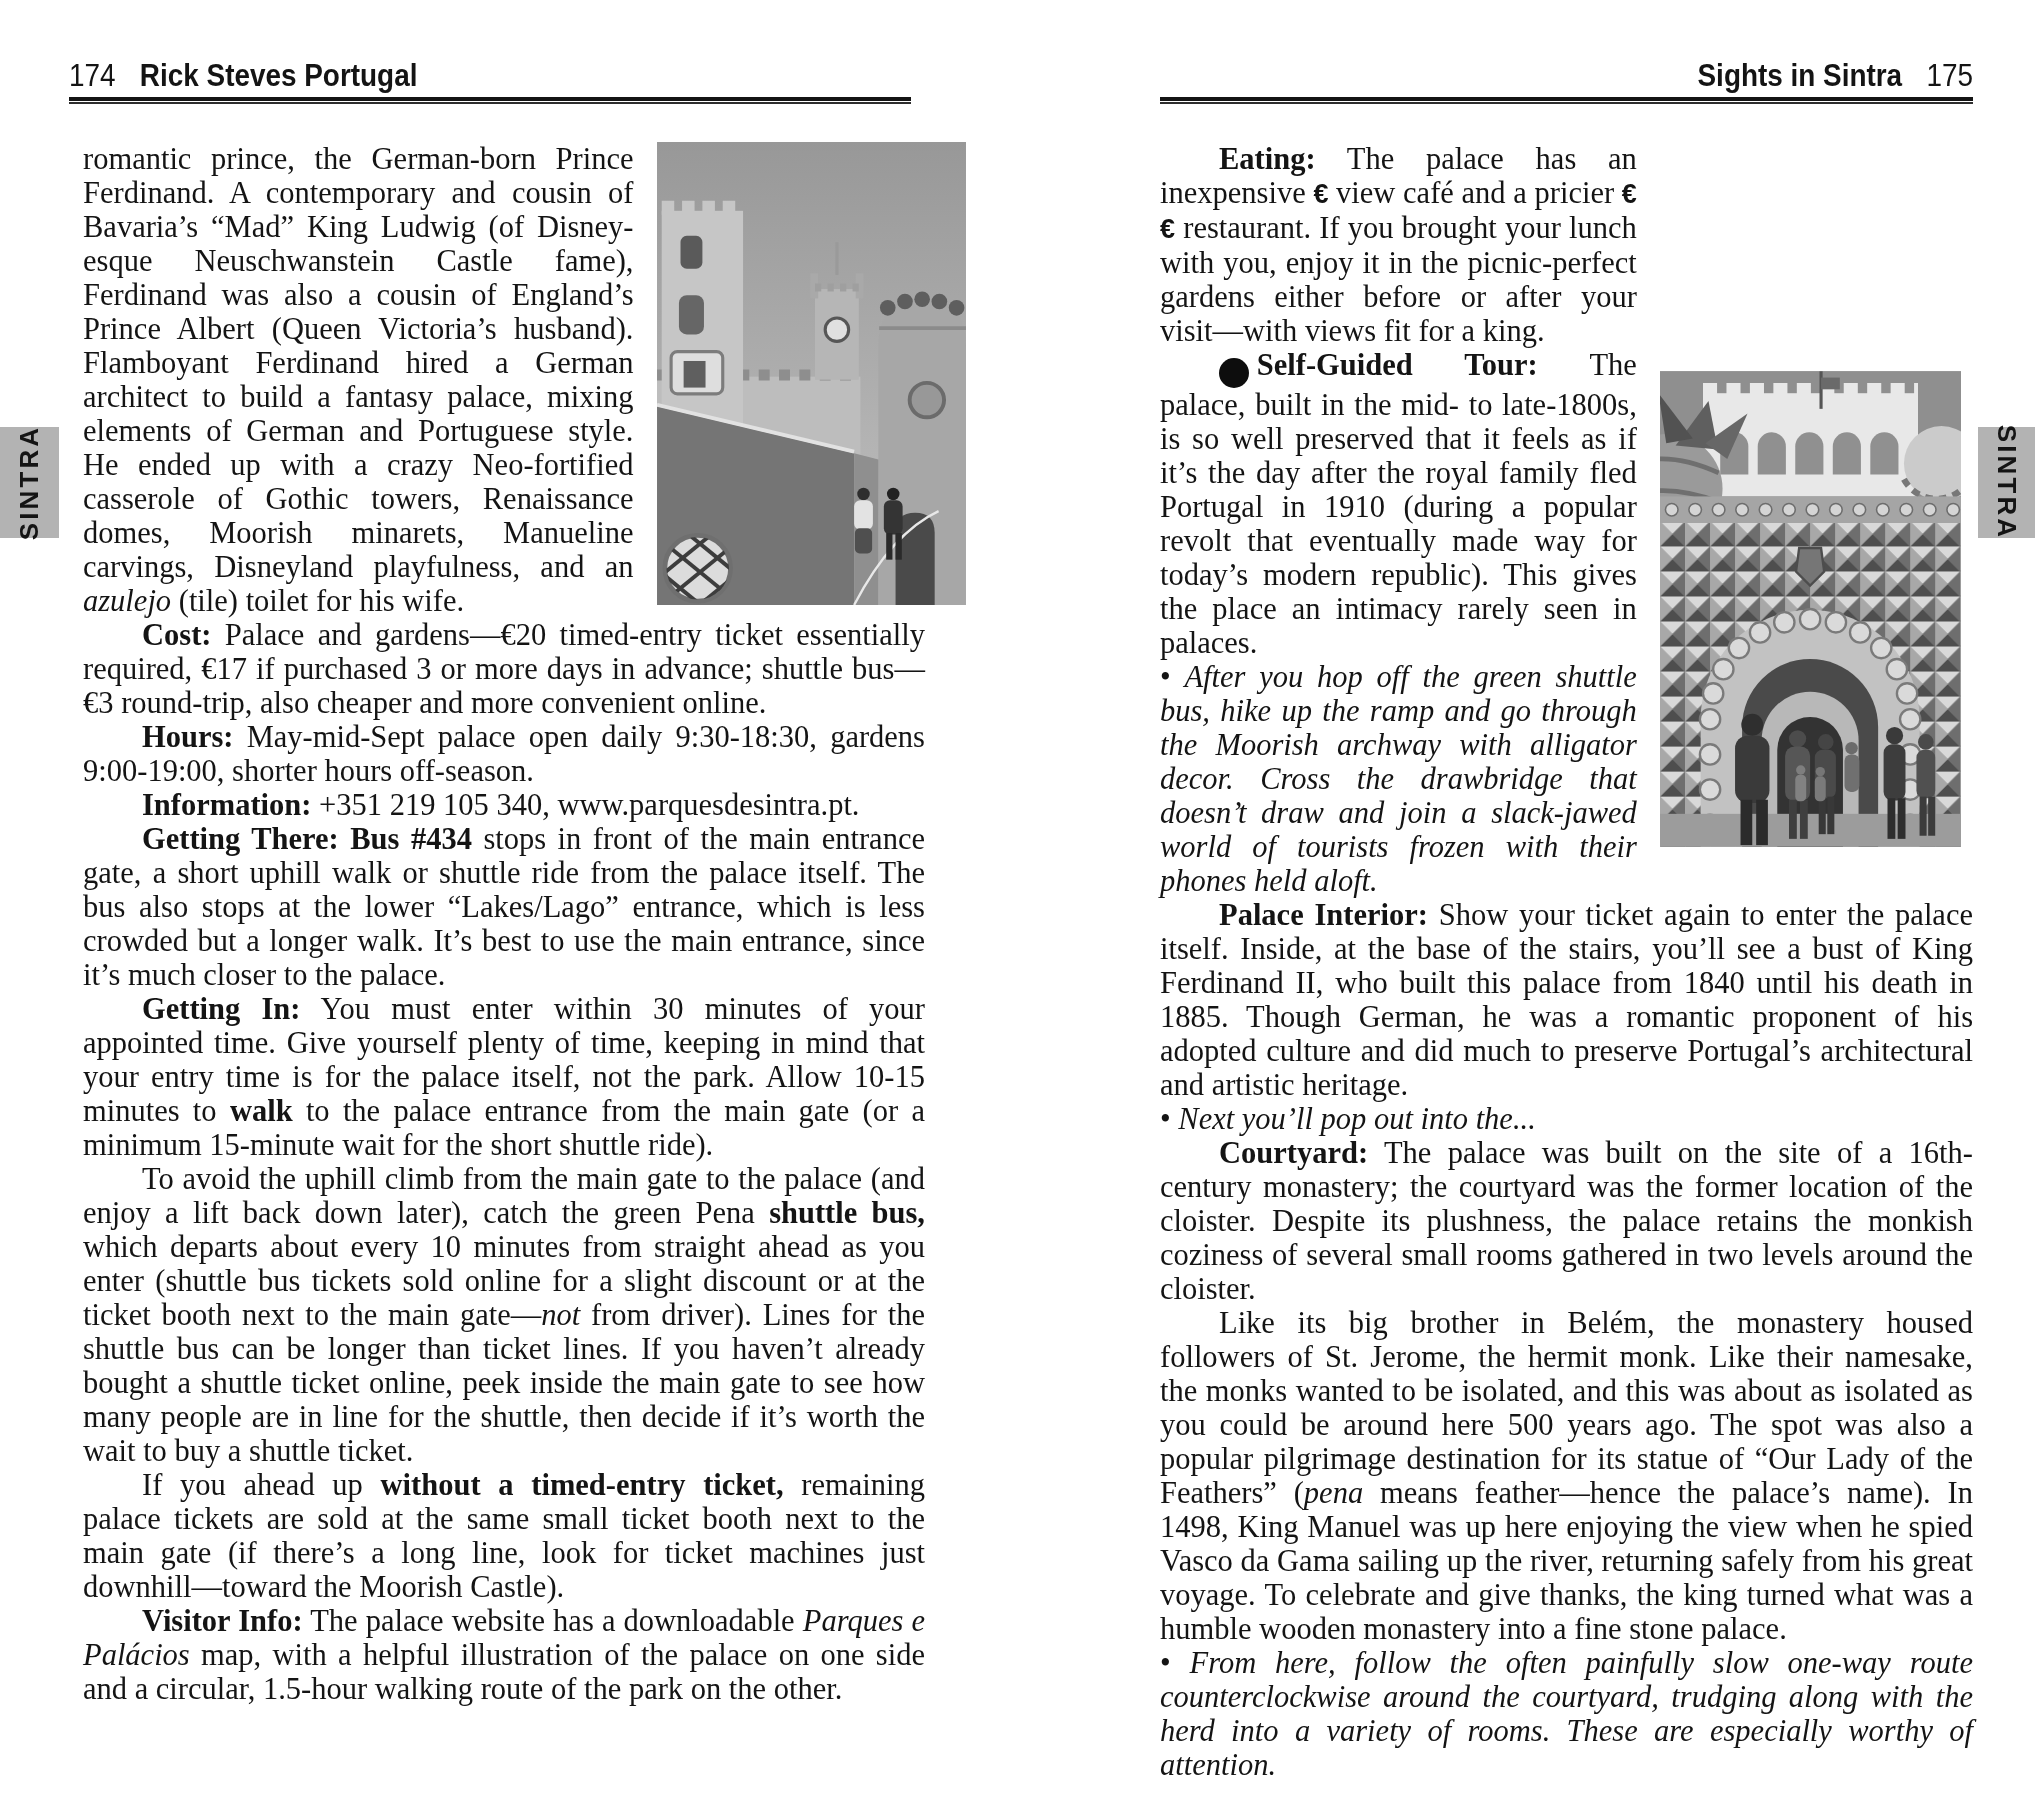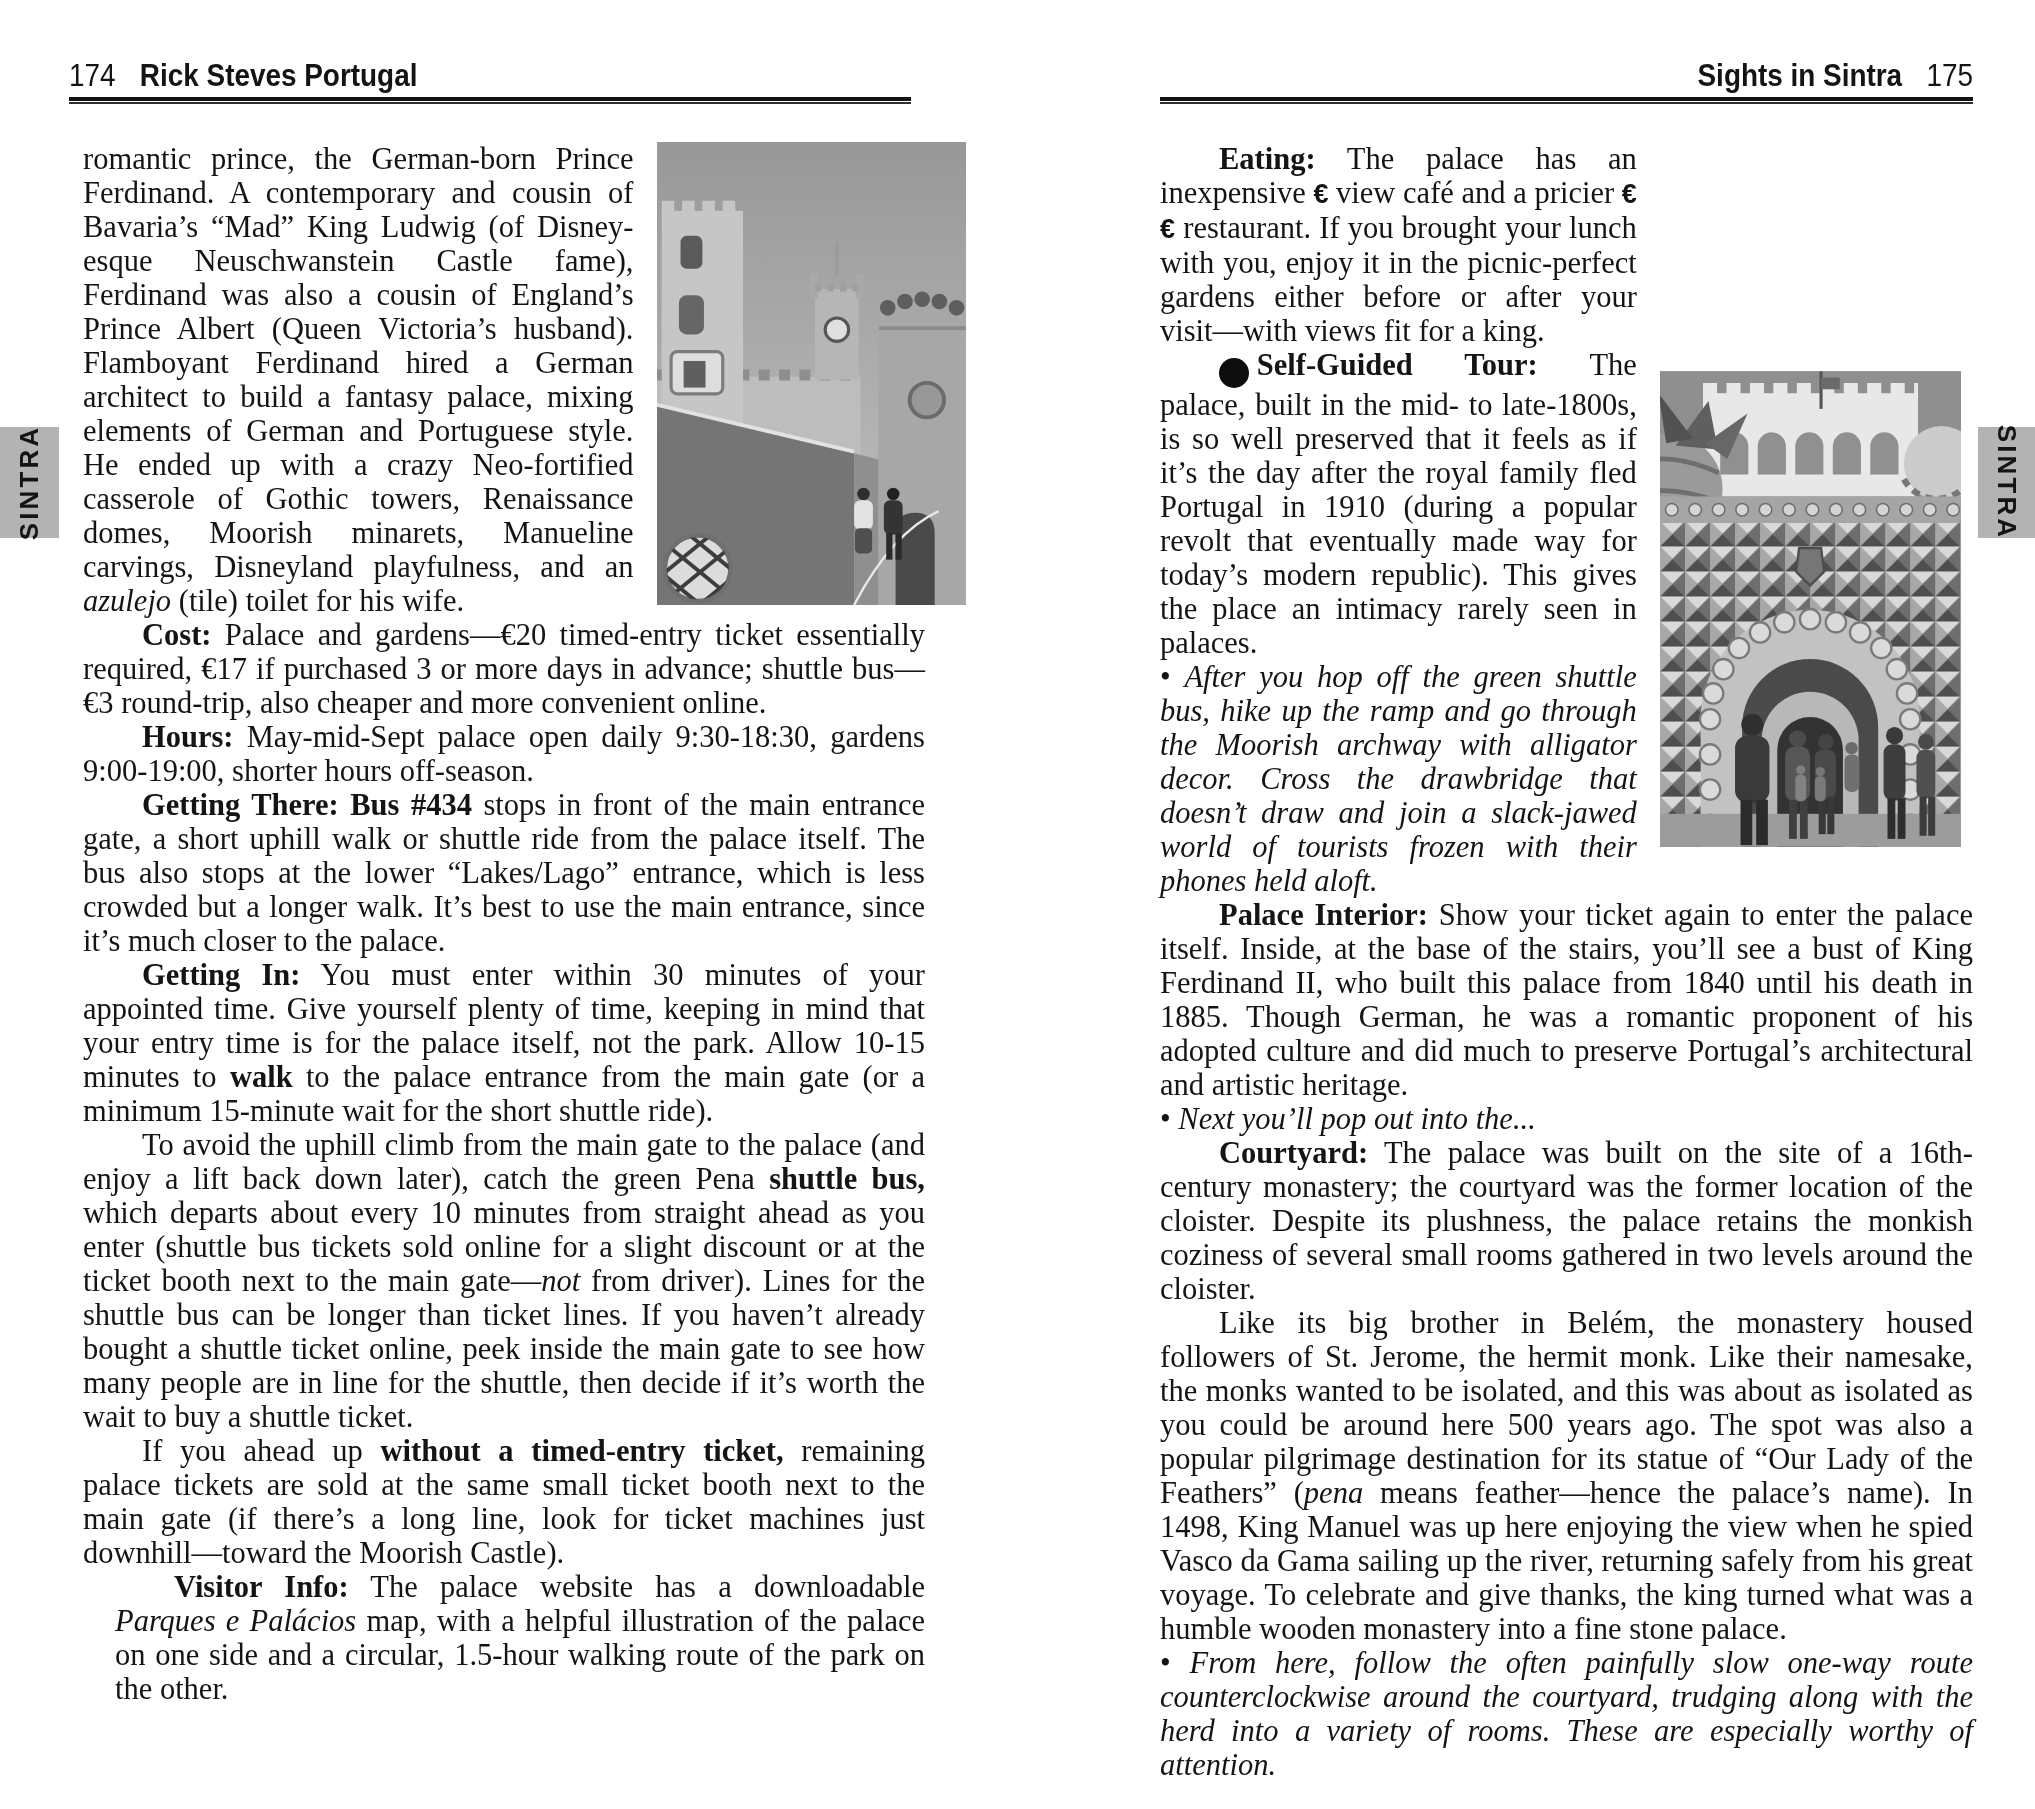--- a/index.html
+++ b/index.html
@@ -145,25 +145,26 @@
           <line x1="110" y1="505" x2="0" y2="595"></line>
             <line x1="130" y1="530" x2="20" y2="620"></line>
           <line x1="90" y1="485" x2="-20" y2="575"></line>
         </g>
       </svg>
     </div>
 
   <p class="para" style="text-indent: 0px;"><span>romantic prince, the German-born Prince Ferdinand. A contemporary and cousin of Bavaria’s “Mad” King Ludwig (of Disney-esque Neuschwanstein Castle fame), Ferdinand was also a cousin of England’s Prince Albert (Queen Victoria’s husband). Flamboyant Ferdinand hired a German architect to build a fantasy palace, mixing elements of German and Portuguese style. He ended up with a crazy Neo-fortified casserole of Gothic towers, Renaissance domes, Moorish minarets, Manueline carvings, Disneyland playfulness, and an </span><span class="s-i">azulejo</span><span> (tile) toilet for his wife.</span></p>
       <p class="para" style="text-indent: 59px;"><span class="s-b">Cost:</span><span> Palace and gardens—€20 timed-entry ticket essentially required, €17 if purchased 3 or more days in advance; shuttle bus—€3 round-trip, also cheaper and more convenient online.</span></p>
       <p class="para" style="text-indent: 59px;"><span class="s-b">Hours:</span><span> May-mid-Sept palace open daily 9:30-18:30, gardens 9:00-19:00, shorter hours off-season.</span></p>
+      <p class="para" style="text-indent: 59px;"><span class="s-b">Information:</span><span> +351 219 105 340, www.parquesdesintra.pt.</span></p>
       <p class="para" style="text-indent: 59px;"><span class="s-b">Getting There: Bus #434</span><span> stops in front of the main entrance gate, a short uphill walk or shuttle ride from the palace itself. The bus also stops at the lower “Lakes/Lago” entrance, which is less crowded but a longer walk. It’s best to use the main entrance, since it’s much closer to the palace.</span></p>
       <p class="para" style="text-indent: 59px;"><span class="s-b">Getting In:</span><span> You must enter within 30 minutes of your appointed time. Give yourself plenty of time, keeping in mind that your entry time is for the palace itself, not the park. Allow 10-15 minutes to </span><span class="s-b">walk</span><span> to the palace entrance from the main gate (or a minimum 15-minute wait for the short shuttle ride).</span></p>
       <p class="para" style="text-indent: 59px;"><span>To avoid the uphill climb from the main gate to the palace (and enjoy a lift back down later), catch the green Pena </span><span class="s-b">shuttle bus,</span><span> which departs about every 10 minutes from straight ahead as you enter (shuttle bus tickets sold online for a slight discount or at the ticket booth next to the main gate—</span><span class="s-i">not</span><span> from driver). Lines for the shuttle bus can be longer than ticket lines. If you haven’t already bought a shuttle ticket online, peek inside the main gate to see how many people are in line for the shuttle, then decide if it’s worth the wait to buy a shuttle ticket.</span></p>
       <p class="para" style="text-indent: 59px;"><span>If you ahead up </span><span class="s-b">without a timed-entry ticket,</span><span> remaining palace tickets are sold at the same small ticket booth next to the main gate (if there’s a long line, look for ticket machines just downhill—toward the Moorish Castle).</span></p>
-      <p class="para" style="text-indent: 59px; margin-left: 32px;"><span class="s-b">Visitor Info:</span><span> The palace website has a downloadable </span><span class="s-i">Parques e Palácios</span><span> map, with a helpful illustration of the palace on one side and a circular, 1.5-hour walking route of the park on the other.</span></p>
+      <p class="para" style="text-indent: 59px;"><span class="s-b">Visitor Info:</span><span> The palace website has a downloadable </span><span class="s-i">Parques e Palácios</span><span> map, with a helpful illustration of the palace on one side and a circular, 1.5-hour walking route of the park on the other.</span></p>
     </div>
 
   <div class="tab left">
     <span>SINTRA</span>
   </div>
 
   <div class="running-head right">
     <span class="head-title">Sights in Sintra</span><span class="folio">175</span>
   </div>
   <div class="rule right"></div>

